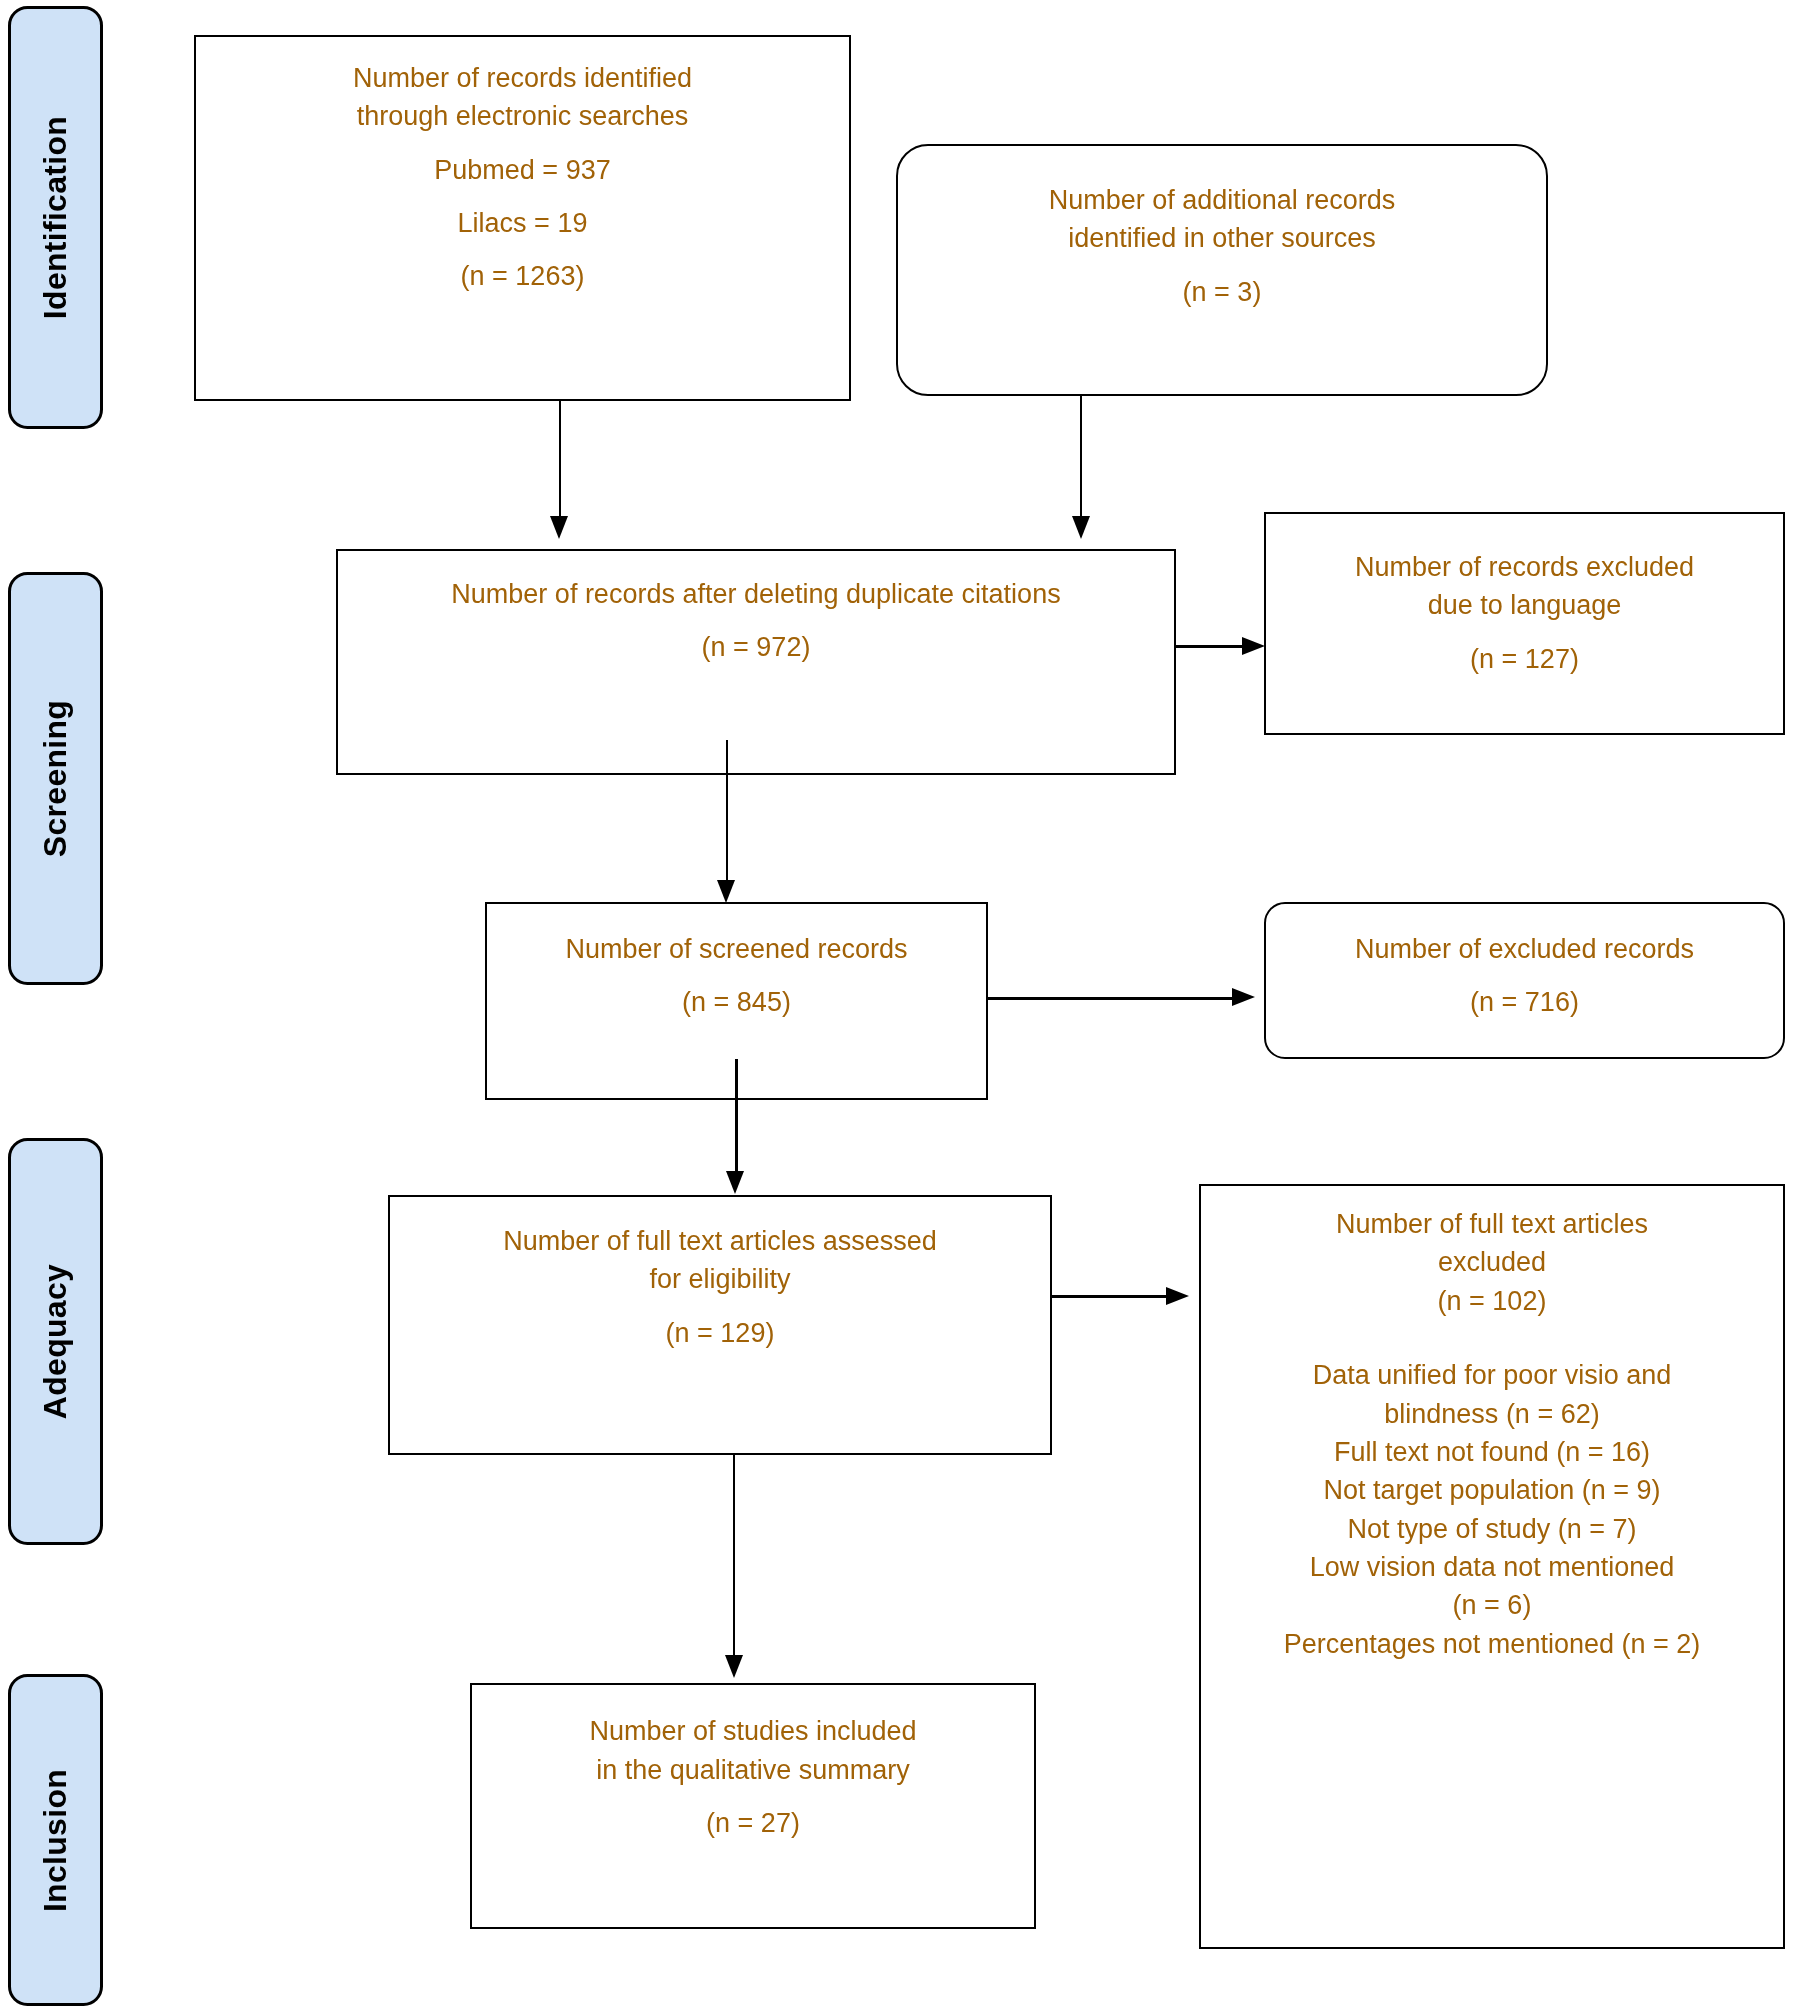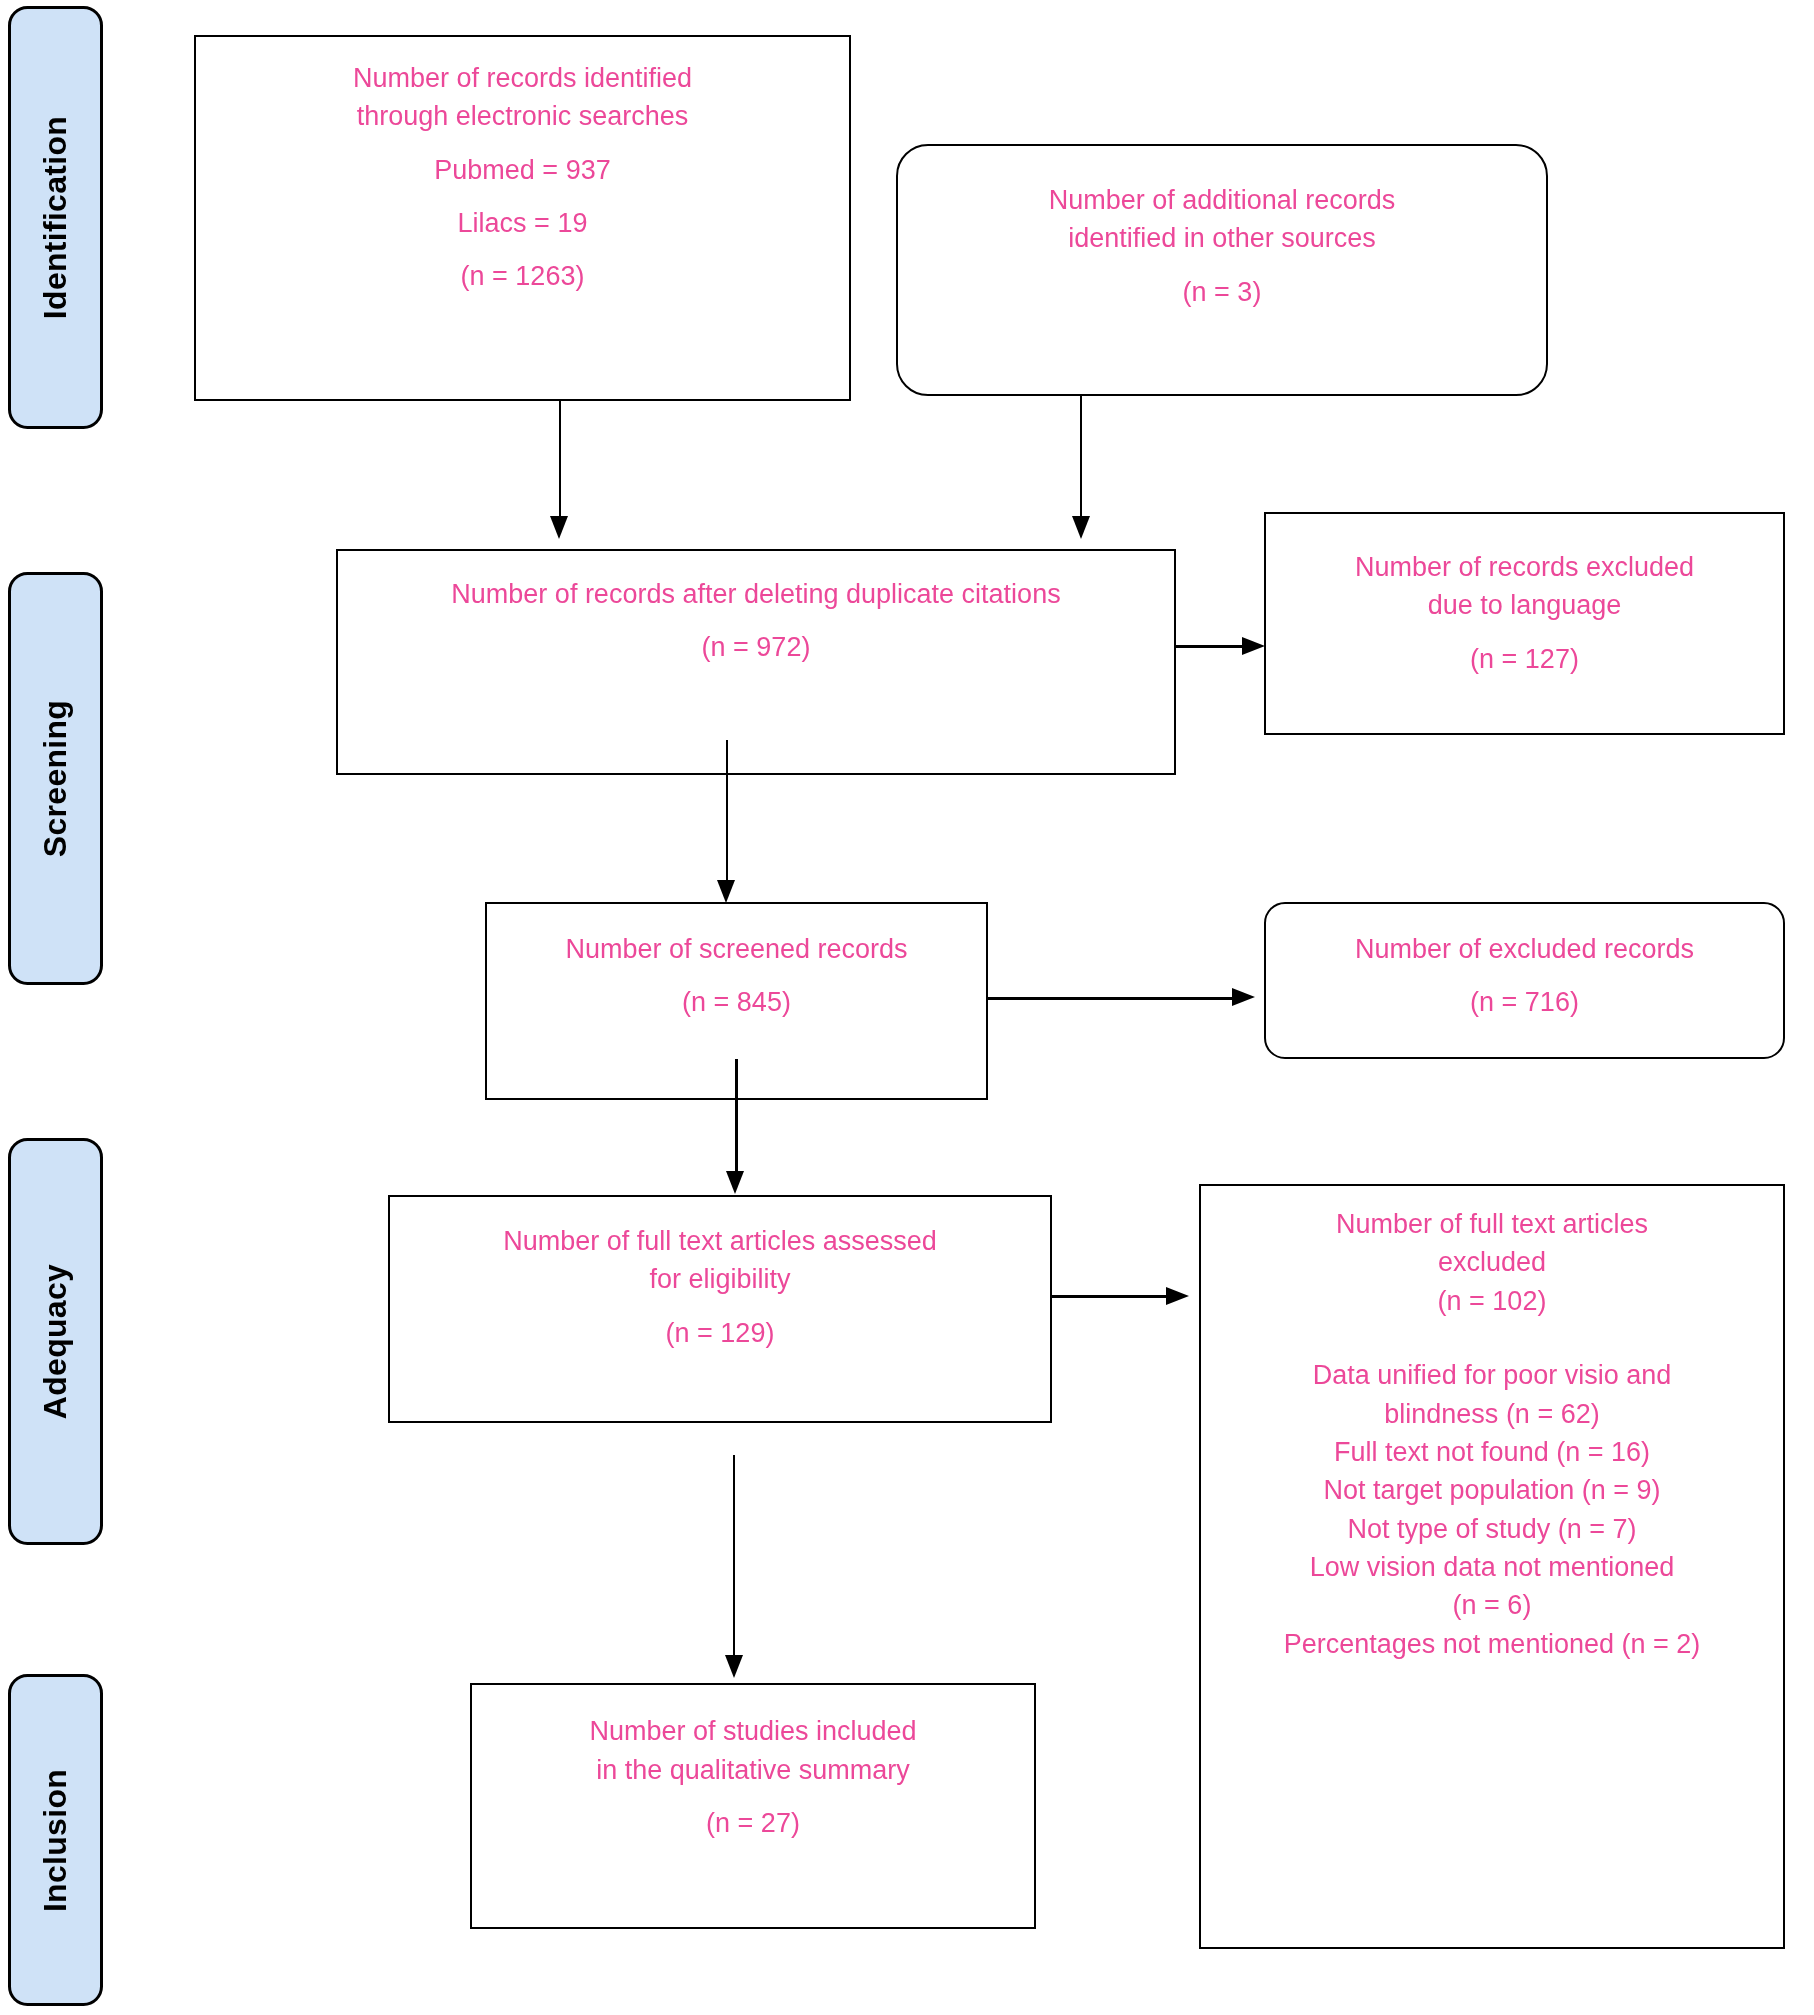--- a/index.html
+++ b/index.html
@@ -45,21 +45,21 @@
     box-sizing: border-box;
     display: flex;
     flex-direction: column;
     align-items: center;
   }
   .flow-box .box-lines {
     width: 100%;
     text-align: center;
     font-size: 27px;
     line-height: 1.42;
-    color: #ec4899;
+    color: #a16207;
   }
   .flow-box .box-lines .ln {
     display: block;
   }
   .flow-box .box-lines .ln.gap {
     margin-top: 0.55em;
   }
   .flow-box .box-lines .ln.bigspace {
     margin-top: 1.35em;
   }
@@ -171,21 +171,21 @@
       <span class="ln gap">(n = 716)</span>
     </div>
   </div>
 
   <div class="hline" style="left:988px; top:997px; width:246px;"></div>
   <div class="arrow-right" style="left:1232px; top:988px;"></div>
 
   <div class="vline" style="left:735px; top:1059px; width:2.9px; height:114px;"></div>
   <div class="arrow-down" style="left:726px; top:1171px;"></div>
 
-  <div class="flow-box" style="left:388px; top:1195px; width:664px; height:228px; padding-top:25px;">
+  <div class="flow-box" style="left:388px; top:1195px; width:664px; height:260px; padding-top:25px;">
     <div class="box-lines">
       <span class="ln">Number of full text articles assessed</span>
       <span class="ln">for eligibility</span>
       <span class="ln gap">(n = 129)</span>
     </div>
   </div>
 
   <div class="flow-box" style="left:1199px; top:1184px; width:586px; height:765px; padding-top:19px;">
     <div class="box-lines">
       <span class="ln">Number of full text articles</span>

